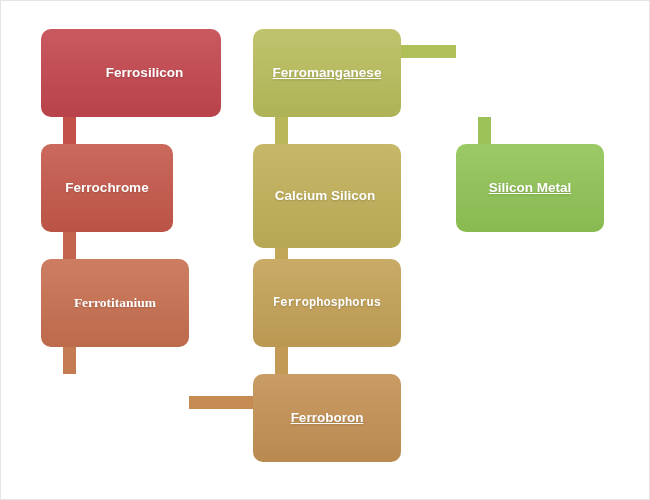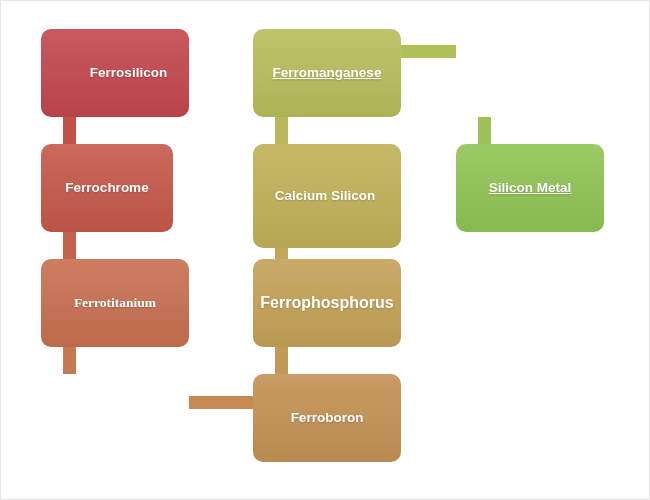--- a/index.html
+++ b/index.html
@@ -27,40 +27,41 @@
     color: #ffffff;
     font-weight: bold;
     font-size: 13.5px;
     line-height: 1.4;
     padding: 0 16px;
     box-sizing: border-box;
     text-shadow: 0 1px 2px rgba(0,0,0,0.18);
     background-image: linear-gradient(rgba(255,255,255,0.10), rgba(0,0,0,0.05));
   }
   .node.small {
-    font-size: 16px;
+    font-size: 12px;
+    font-family: Liberation Mono, monospace;
   }
   .connector {
     position: absolute;
   }
 </style>
 </head>
 <body>
 
 <div class="canvas" id="canvas">
     <div class="connector" style="left: 62px; top: 116px; width: 13px; height: 27px; background: rgb(194, 81, 73);"></div>
     <div class="connector" style="left: 62px; top: 231px; width: 13px; height: 27px; background: rgb(196, 99, 77);"></div>
     <div class="connector" style="left: 62px; top: 346px; width: 13px; height: 27px; background: rgb(197, 123, 81);"></div>
     <div class="connector" style="left: 188px; top: 395px; width: 64px; height: 13px; background: rgb(197, 139, 83);"></div>
     <div class="connector" style="left: 274px; top: 346px; width: 13px; height: 27px; background: rgb(195, 154, 85);"></div>
     <div class="connector" style="left: 274px; top: 231px; width: 13px; height: 27px; background: rgb(193, 167, 87);"></div>
     <div class="connector" style="left: 274px; top: 116px; width: 13px; height: 27px; background: rgb(186, 183, 91);"></div>
     <div class="connector" style="left: 400px; top: 44px; width: 55px; height: 13px; background: rgb(177, 191, 89);"></div>
     <div class="connector" style="left: 477px; top: 116px; width: 13px; height: 27px; background: rgb(157, 194, 88);"></div>
-    <div class="node" style="left: 40px; top: 28px; width: 148px; height: 88px; background-color: rgb(195, 70, 78); padding-left: 43px;">Ferrosilicon</div>
+    <div class="node" style="left: 40px; top: 28px; width: 180px; height: 88px; background-color: rgb(195, 70, 78); padding-left: 43px;">Ferrosilicon</div>
     <div class="node" style="left: 40px; top: 143px; width: 132px; height: 88px; background-color: rgb(196, 88, 74);">Ferrochrome</div>
     <div class="node" style="left: 40px; top: 258px; width: 148px; height: 88px; background-color: rgb(199, 111, 80); font-family: Liberation Serif, serif;">Ferrotitanium</div>
     <div class="node" style="left: 252px; top: 28px; width: 148px; height: 88px; background-color: rgb(184, 188, 91); text-decoration: underline;">Ferromanganese</div>
     <div class="node" style="left: 252px; top: 143px; width: 148px; height: 104px; background-color: rgb(192, 176, 88); padding-left: 12px;">Calcium Silicon</div>
     <div class="node small" style="left: 252px; top: 258px; width: 148px; height: 88px; background-color: rgb(195, 161, 86);">Ferrophosphorus</div>
-    <div class="node" style="left: 252px; top: 373px; width: 148px; height: 88px; background-color: rgb(195, 145, 84);">Ferroboron</div>
+    <div class="node" style="left: 252px; top: 373px; width: 148px; height: 88px; background-color: rgb(195, 145, 84); text-decoration: underline;">Ferroboron</div>
     <div class="node" style="left: 455px; top: 143px; width: 148px; height: 88px; background-color: rgb(144, 195, 85); text-decoration: underline;">Silicon Metal</div>
   </div>
 
 </body></html>

